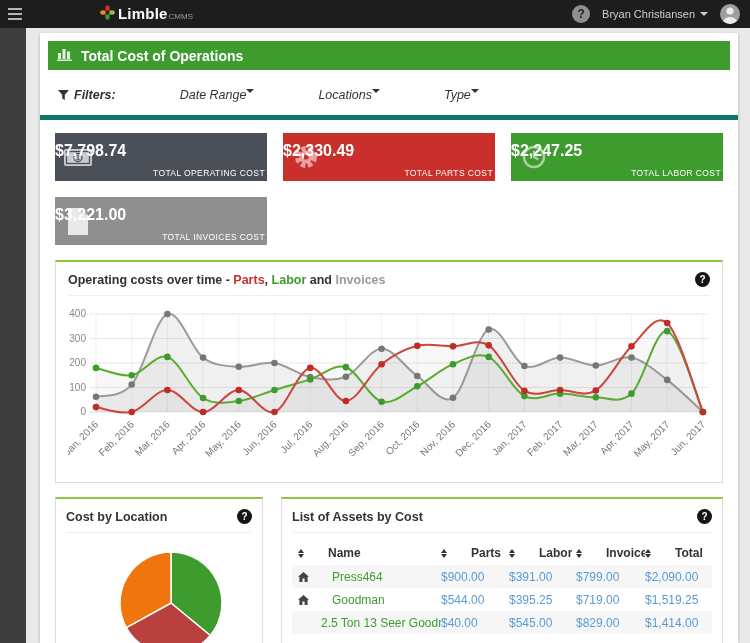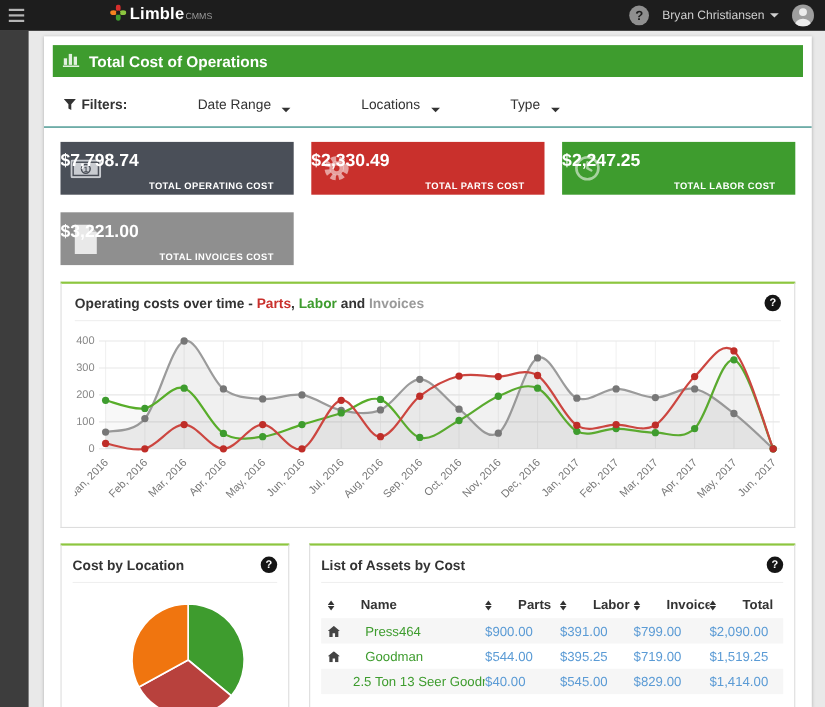--- a/index.html
+++ b/index.html
@@ -26,32 +26,32 @@
 
   
   .sidebar{position:absolute;top:28px;left:0;width:26px;bottom:0;background:#3d3d3d;}
 
   
   .main{position:absolute;left:40px;top:33px;width:698px;bottom:0;background:#fff;
     box-shadow:0 1px 3px rgba(0,0,0,.25);overflow:hidden;}
   .widget-header{margin:8px;height:29px;background:#3e9c2e;color:#fff;display:flex;
     align-items:center;gap:7px;padding:0 9px;font-weight:bold;font-size:14px;}
   .filters{display:flex;align-items:center;gap:24px;padding:10px 18px 13px;font-size:12.5px;
-    border-bottom:1px solid #0f766e;}
+    border-bottom:5px solid #0f766e;font-style:italic;}
   .filters .flabel{display:flex;align-items:center;gap:5px;font-weight:bold;}
-  .filters .fitem{display:flex;align-items:flex-end;gap:10px;cursor:pointer;padding-left:40px;}
+  .filters .fitem{display:flex;align-items:flex-start;gap:0;cursor:pointer;padding-left:40px;}
   .caret-dark{width:0;height:0;border-left:4px solid transparent;border-right:4px solid transparent;
     border-top:4px solid #333;display:inline-block;margin-top:1px;}
 
   
   .stats{display:grid;grid-template-columns:repeat(3,1fr);gap:16px;padding:13px 15px 0;}
   .stat{height:48px;position:relative;color:#fff;display:flex;align-items:center;}
   .stat .sicon{width:46px;display:flex;justify-content:center;align-items:center;}
   .stat .value{position:absolute;left:0;right:0;top:9px;font-size:16px;font-weight:bold;}
-  .stat .slabel{position:absolute;right:18px;bottom:3px;font-size:8.5px;font-weight:bold;letter-spacing:.4px;}
+  .stat .slabel{position:absolute;right:2px;bottom:3px;font-size:8.5px;font-weight:normal;letter-spacing:.4px;}
   .c-operating{background:#4a4f58;}
   .c-parts{background:#c9302c;}
   .c-labor{background:#3e9c2e;}
   .c-invoices{background:#8f8f8f;}
 
   
   .chart-card{margin:15px 15px 14px;border:1px solid #ddd;border-top:2px solid #8dc63f;
     padding:8px 12px 2px;background:#fff;}
   .card-title-row{display:flex;justify-content:space-between;align-items:center;font-size:12.5px;
     font-weight:bold;padding:2px 0 8px;border-bottom:1px solid #efefef;}

